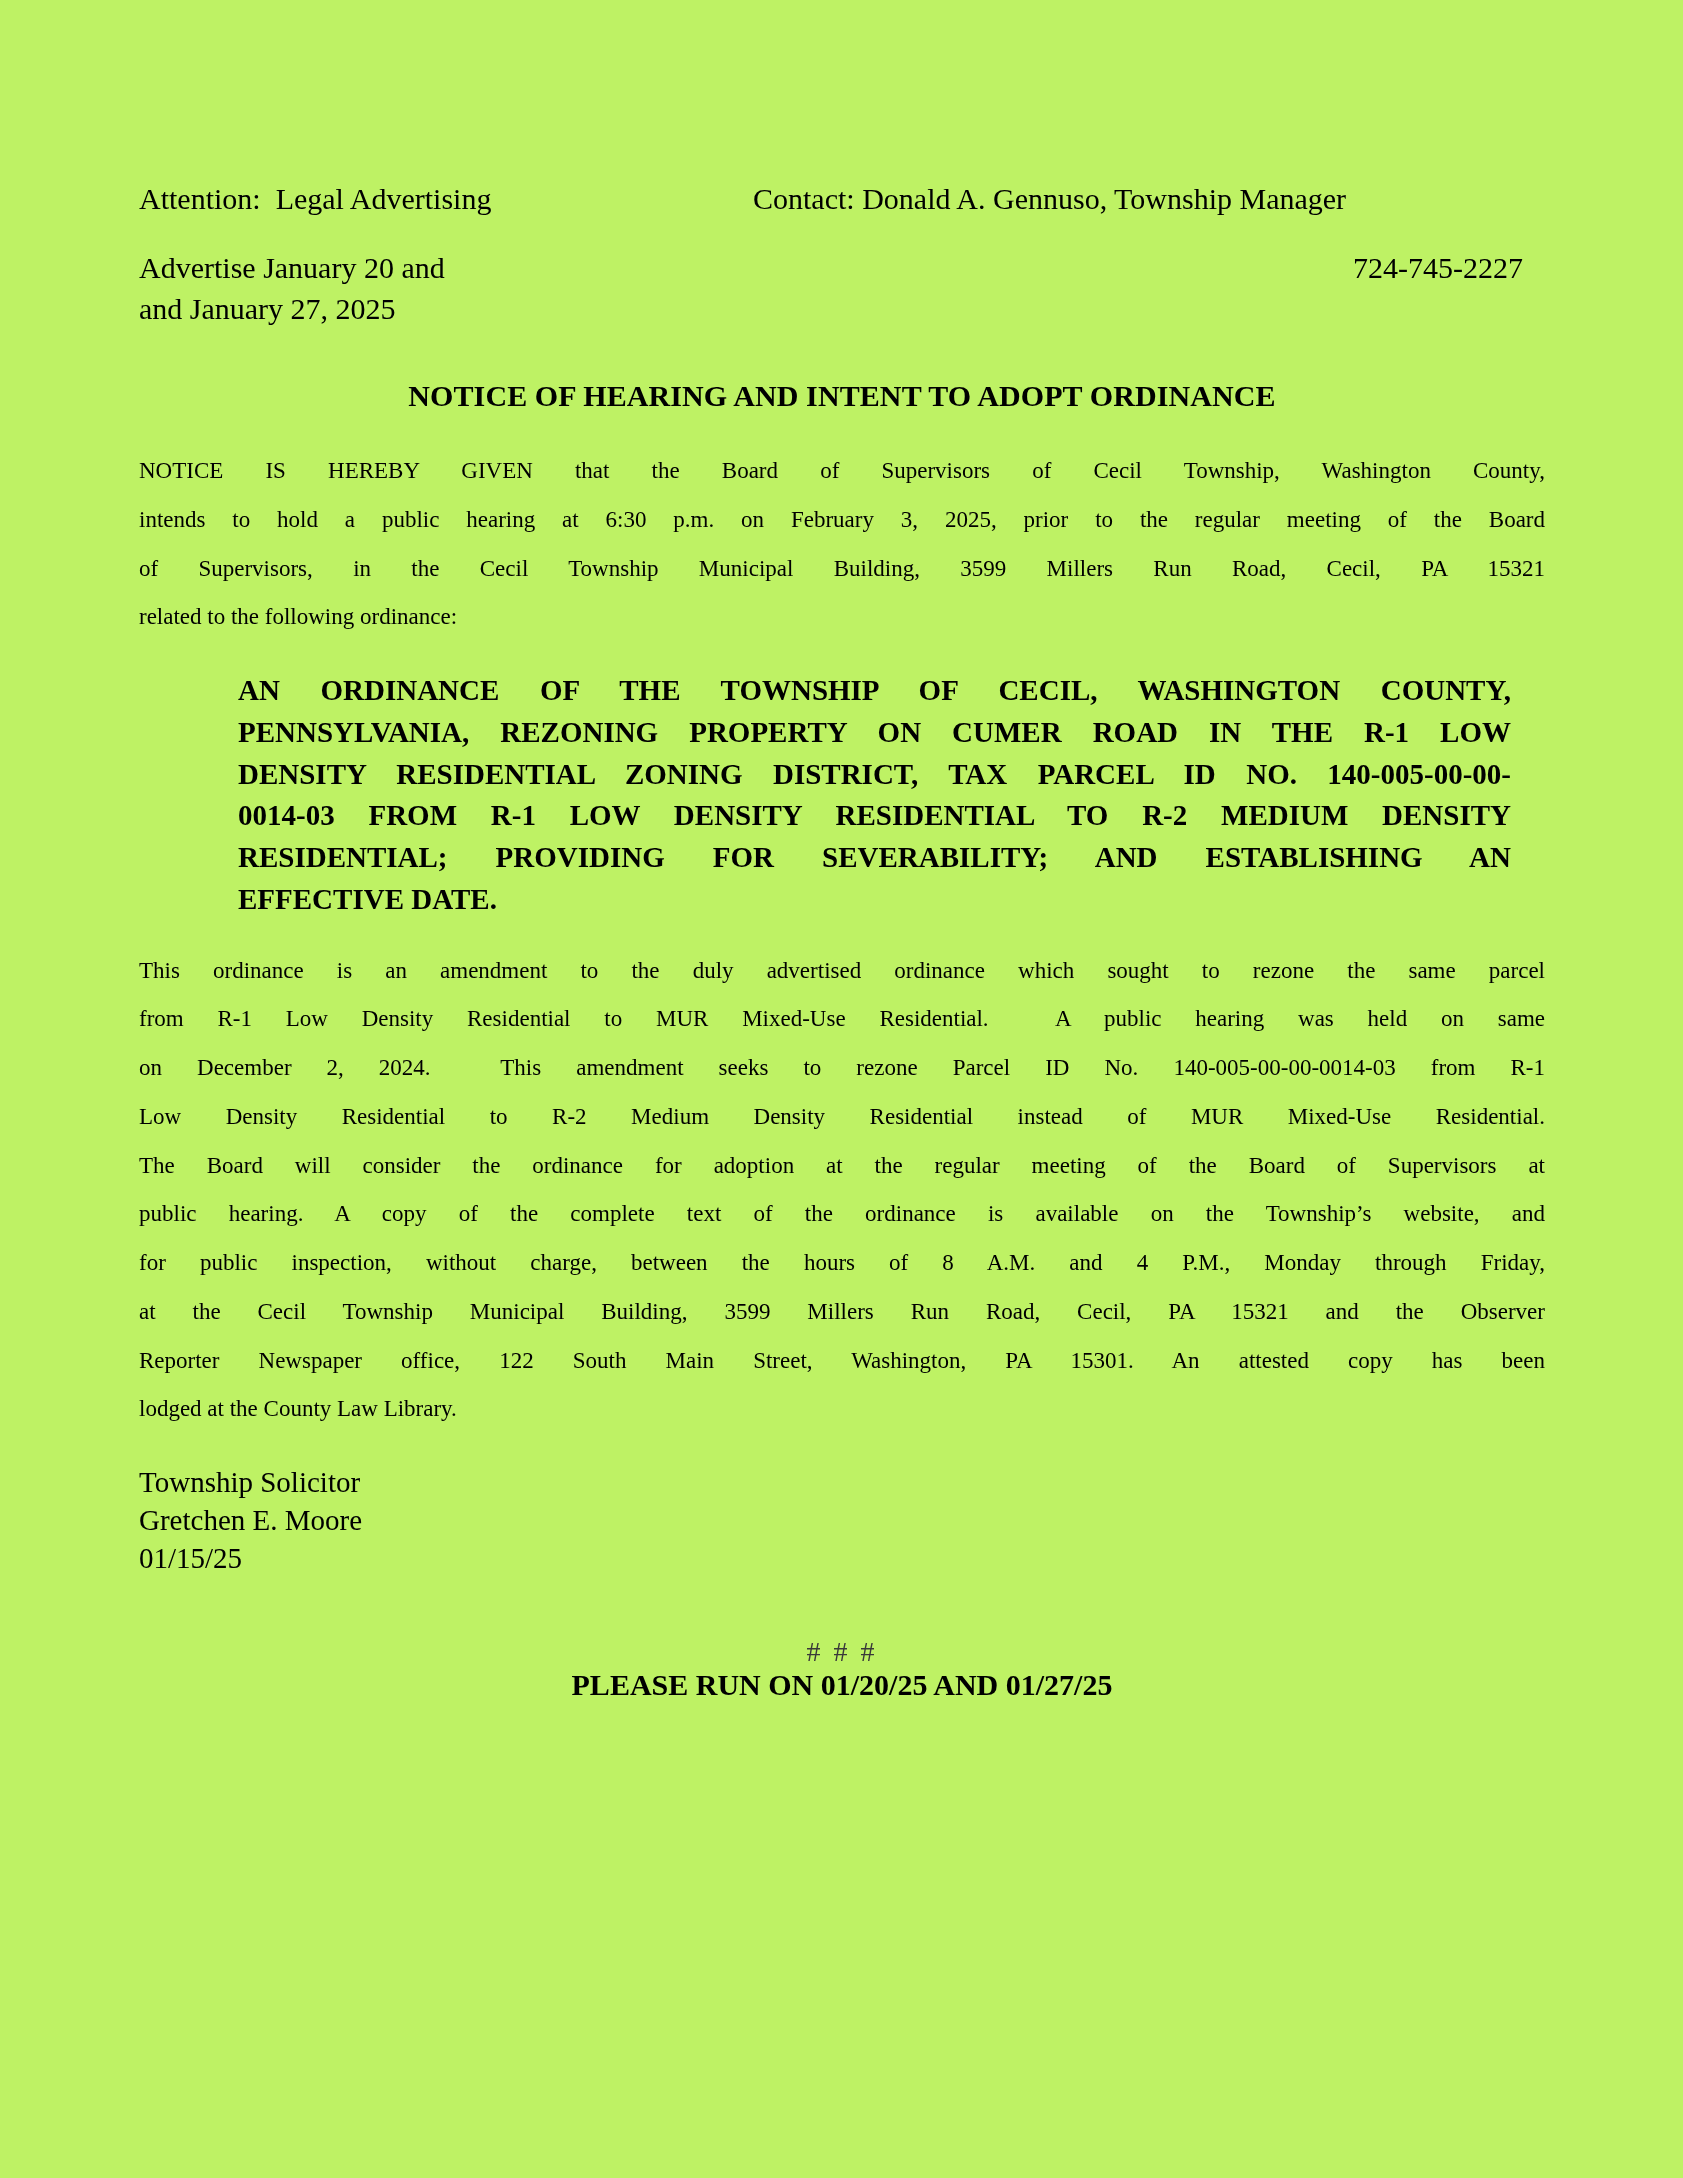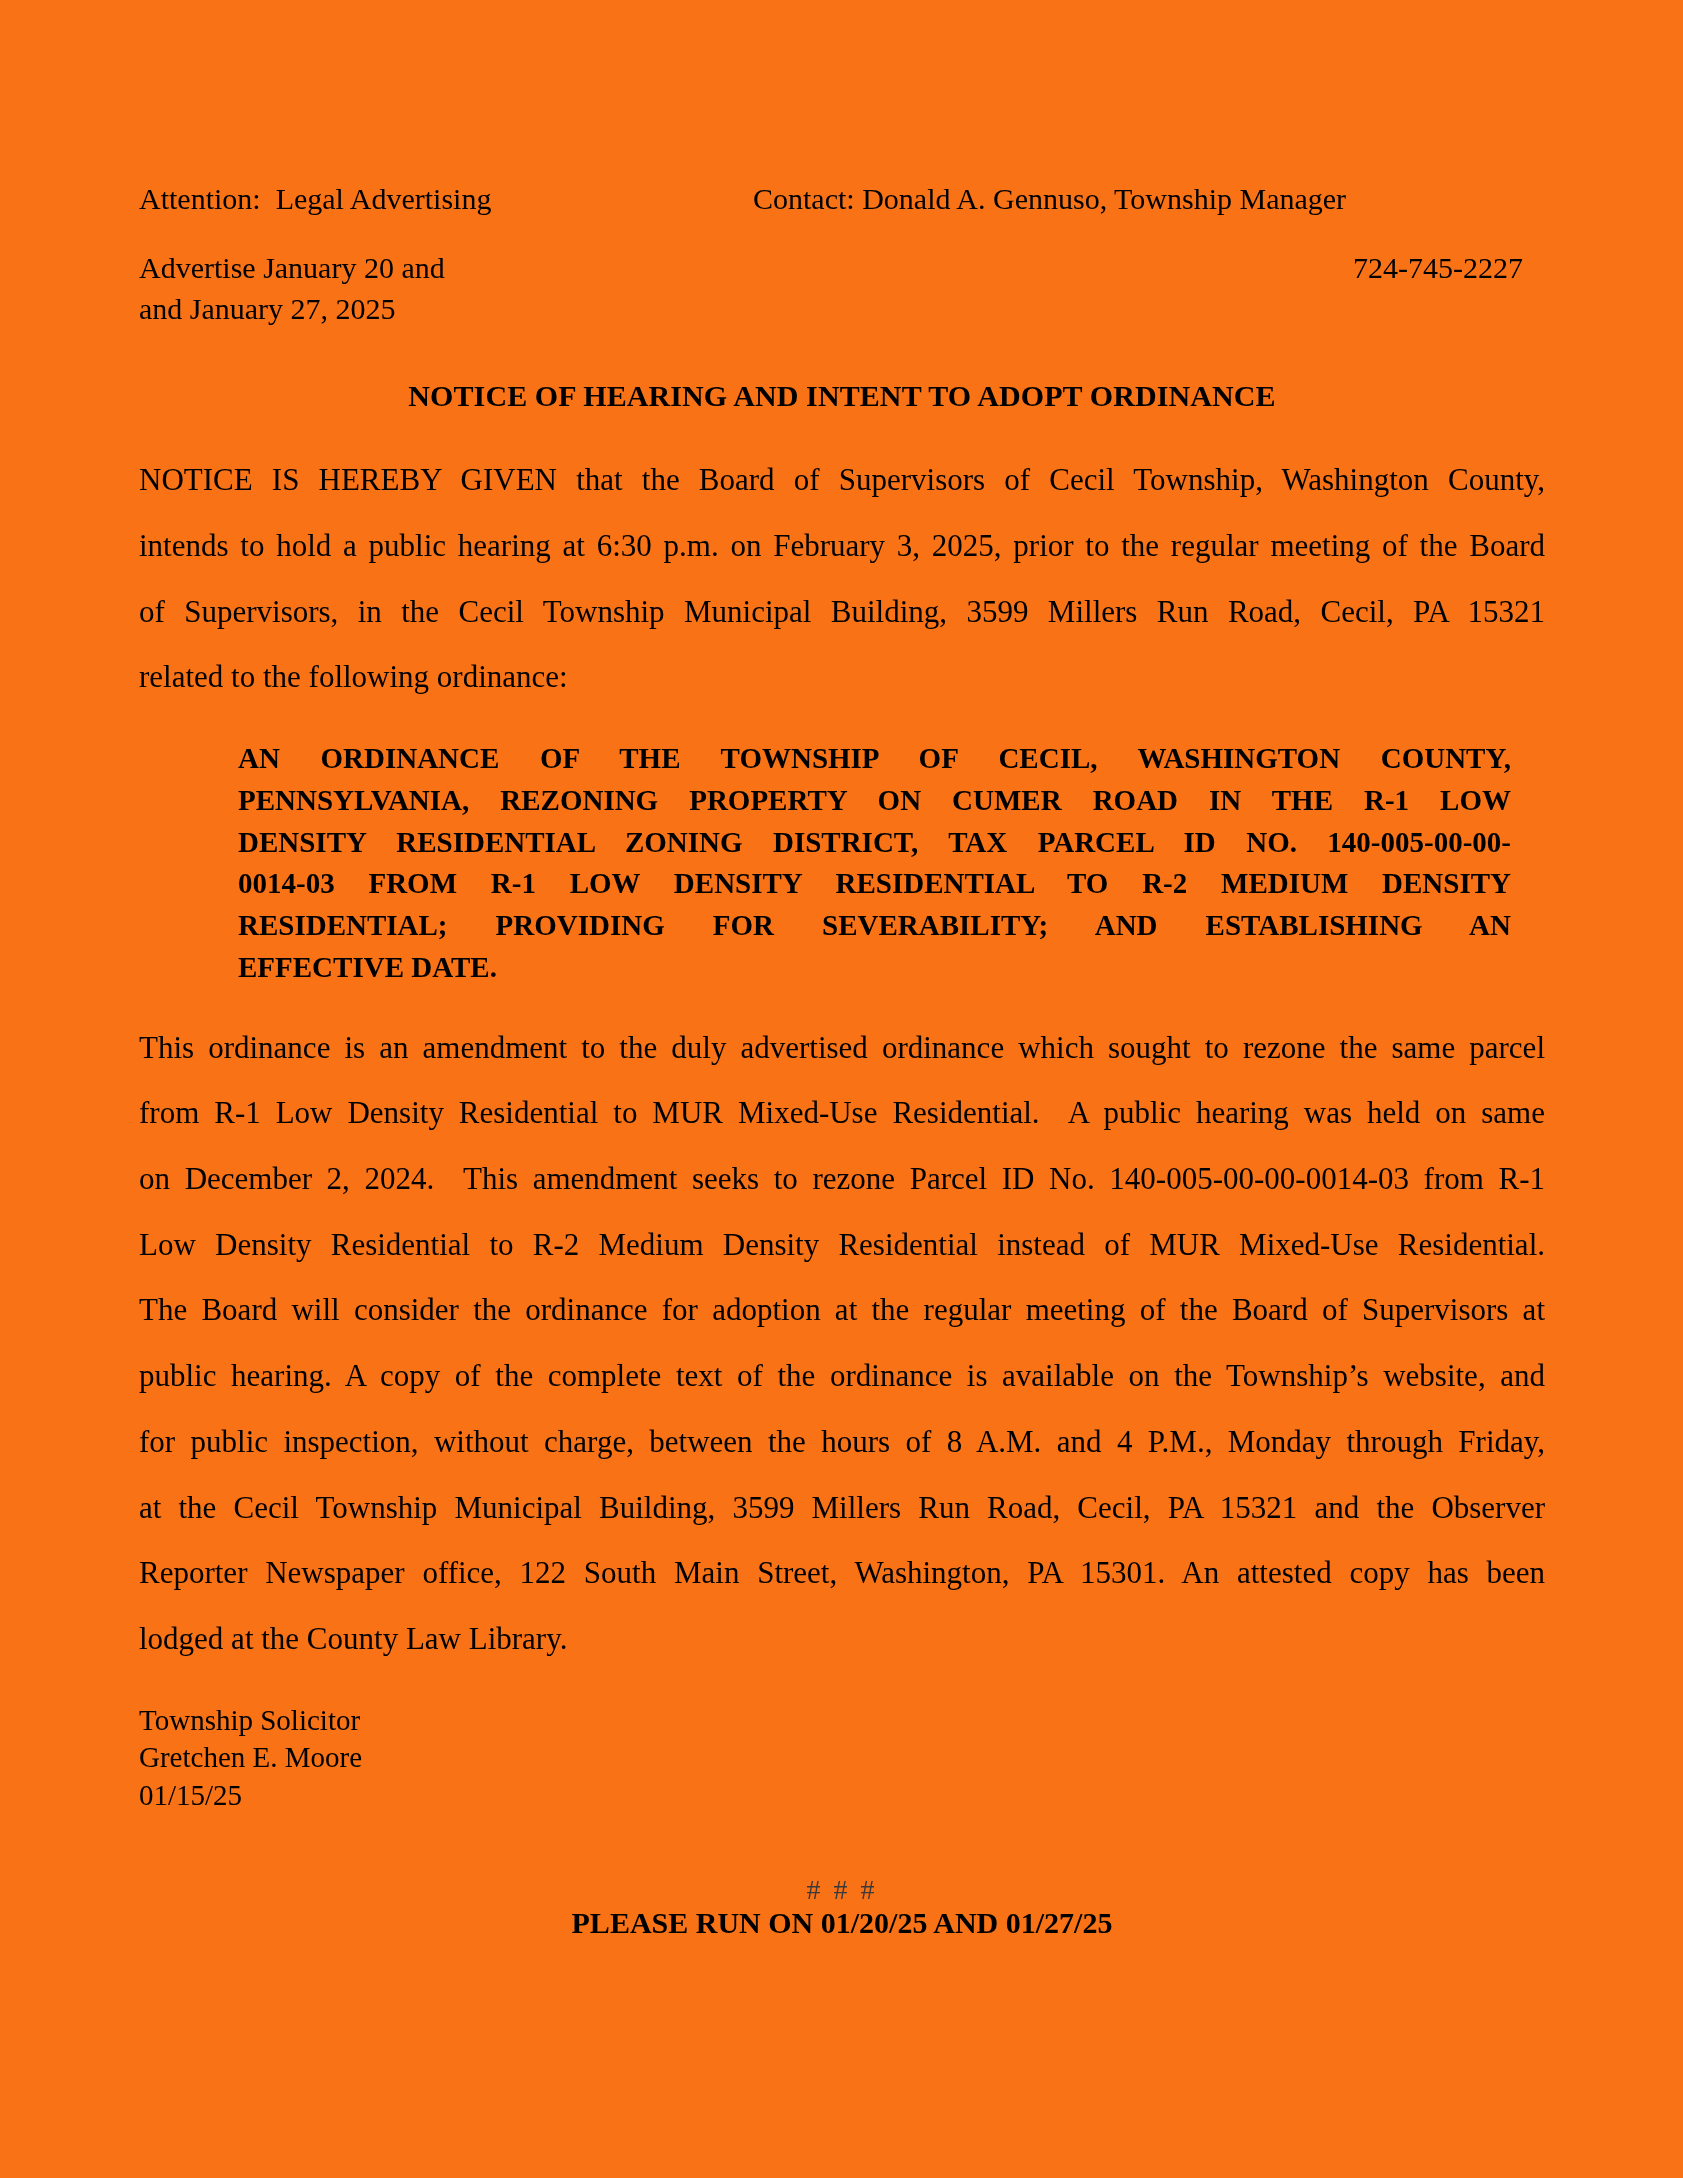--- a/index.html
+++ b/index.html
@@ -12,21 +12,21 @@
     width: 1683px;
     height: 2178px;
     font-family: "Liberation Serif", "DejaVu Serif", serif;
     color: #000000;
     -webkit-font-smoothing: antialiased;
   }
   .page {
     position: relative;
     width: 1683px;
     height: 2178px;
-    background: #f97316;
+    background: #bef264;
     box-sizing: border-box;
     padding: 149px 139px 0 139px;
   }
   .sheet {
     width: 1406px;
     margin: 0 auto;
   }
 
   
   .header-block {
@@ -87,21 +87,21 @@
     display: block;
     text-align: justify;
     text-align-last: justify;
     white-space: pre-wrap;
   }
   .jline.final {
     text-align-last: left;
   }
 
   .body-lines .jline {
-    font-size: 31px;
+    font-size: 23px;
     line-height: 2.12;
   }
 
   
   .signature {
     margin-top: 30px;
     font-size: 29px;
     line-height: 1.30;
   }
   .signature div { white-space: pre; }

